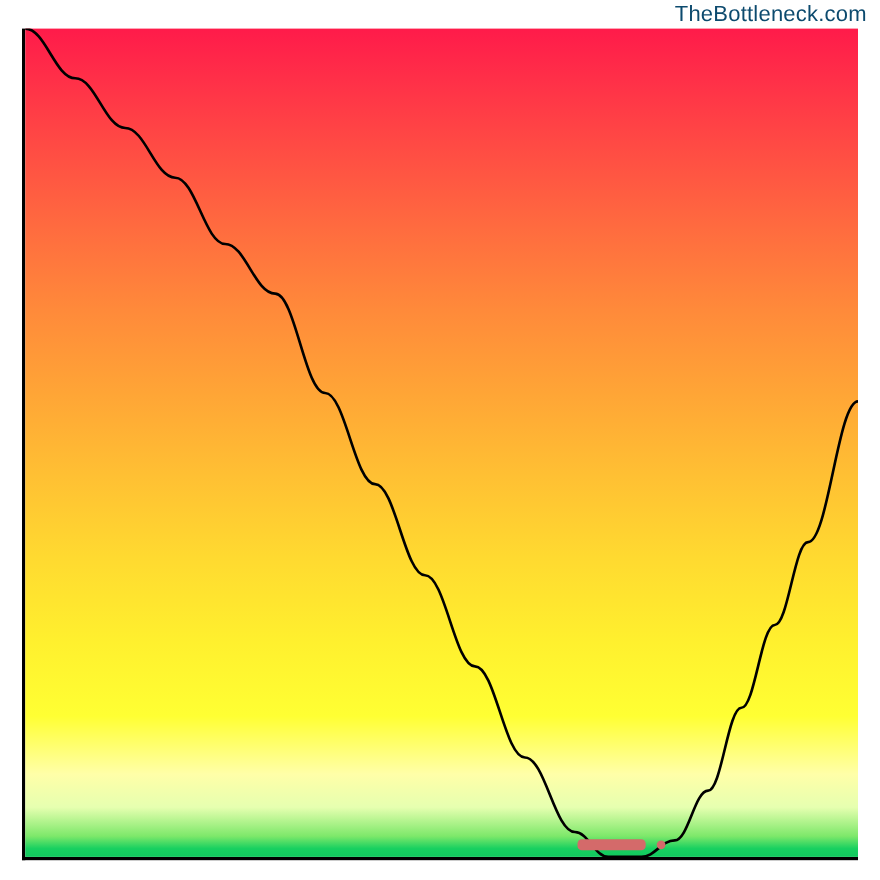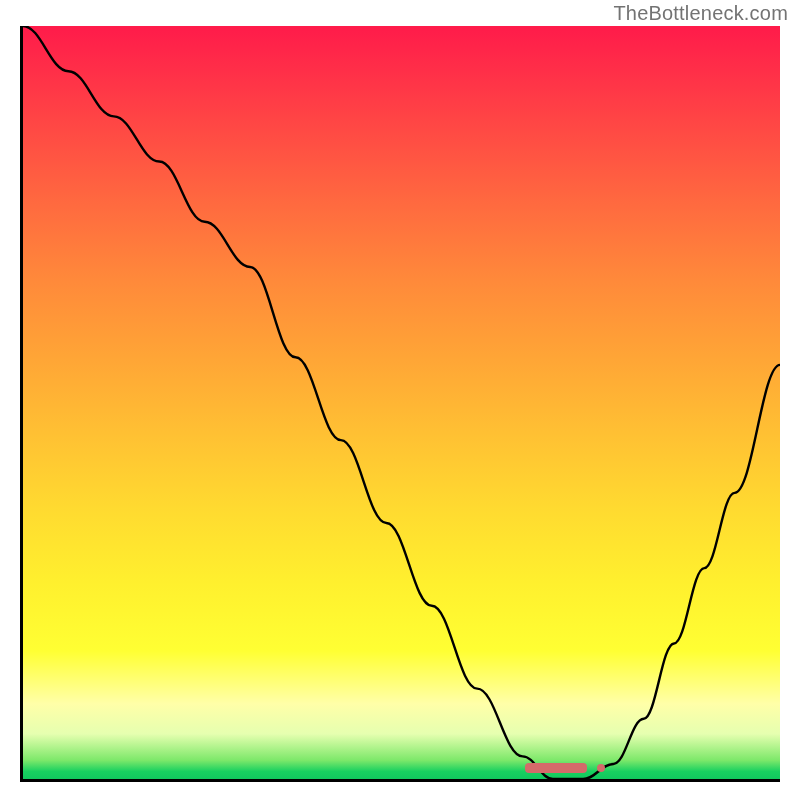--- a/index.html
+++ b/index.html
@@ -7,21 +7,21 @@
     width: 800px;
     height: 800px;
     background: #ffffff;
     font-family: Arial, sans-serif;
     position: relative;
   }
   .watermark {
     position: absolute;
     top: 2px;
     right: 12px;
-    color: #737373;
+    color: #0c4a6e;
     font-size: 20px;
     font-weight: 500;
     letter-spacing: 0.2px;
     z-index: 20;
   }
   .plot-frame {
     position: absolute;
     top: 26px;
     left: 20px;
     width: 760px;

